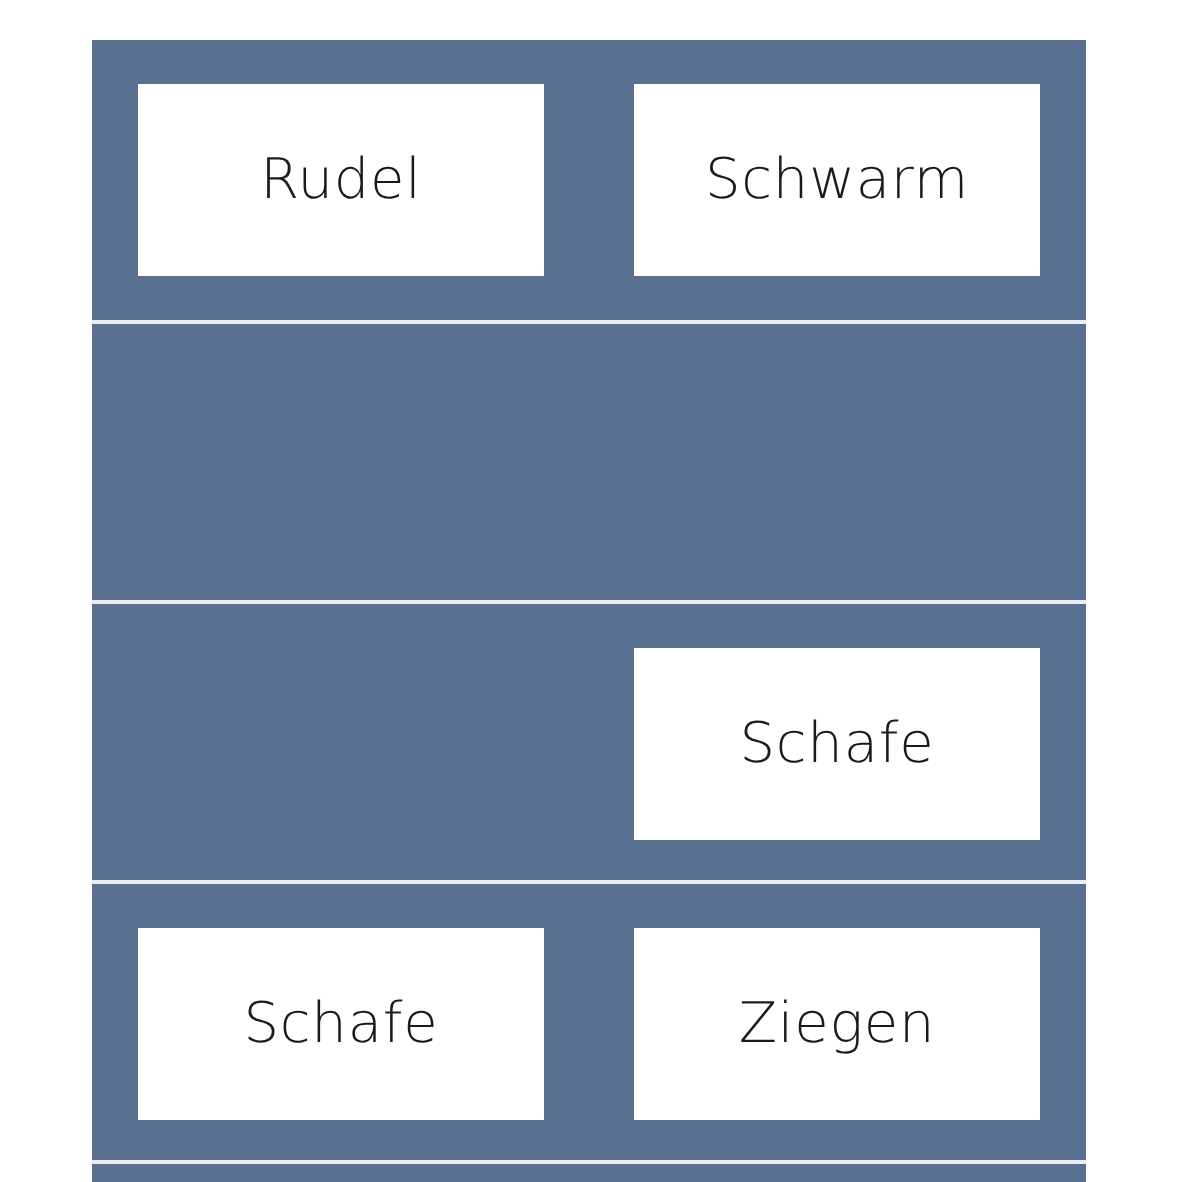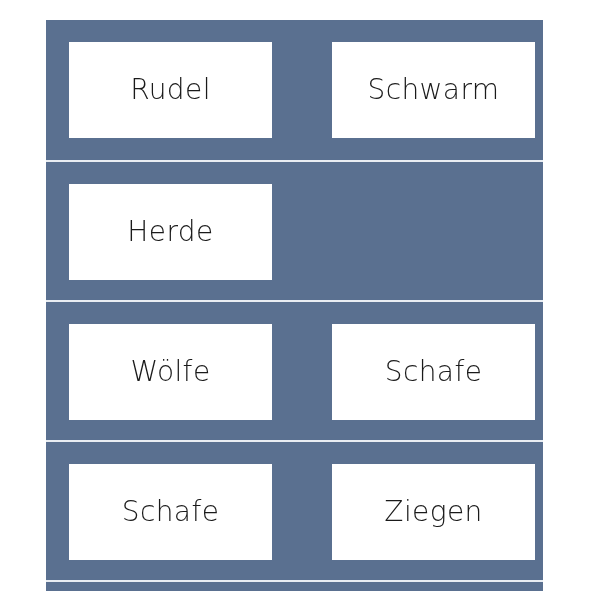--- a/index.html
+++ b/index.html
@@ -53,21 +53,21 @@
     height: 40px;
   }
 
   .card-slot {
     position: absolute;
     top: 22px;
     width: 203px;
     height: 96px;
   }
   .card-slot.col-left  { left: 23px; }
-  .card-slot.col-right { left: 286px; }
+  .card-slot.col-right { left: 271px; }
 
   .word-card {
     width: 100%;
     height: 100%;
     background: #ffffff;
     box-sizing: border-box;
     display: flex;
     align-items: center;
     justify-content: center;
     text-align: center;
@@ -97,33 +97,23 @@
         </div>
       </div>
       <div class="card-slot col-right">
         <div class="word-card">
           <span class="word">Schwarm</span>
         </div>
       </div>
     </div>
 
     <div class="match-row">
-      <div class="card-slot col-left">
-        <div class="word-card">
-          <span class="word">Herde</span>
-        </div>
-      </div>
     </div>
 
     <div class="match-row">
-      <div class="card-slot col-left">
-        <div class="word-card">
-          <span class="word">Wölfe</span>
-        </div>
-      </div>
       <div class="card-slot col-right">
         <div class="word-card">
           <span class="word">Schafe</span>
         </div>
       </div>
     </div>
 
     <div class="match-row">
       <div class="card-slot col-left">
         <div class="word-card">

